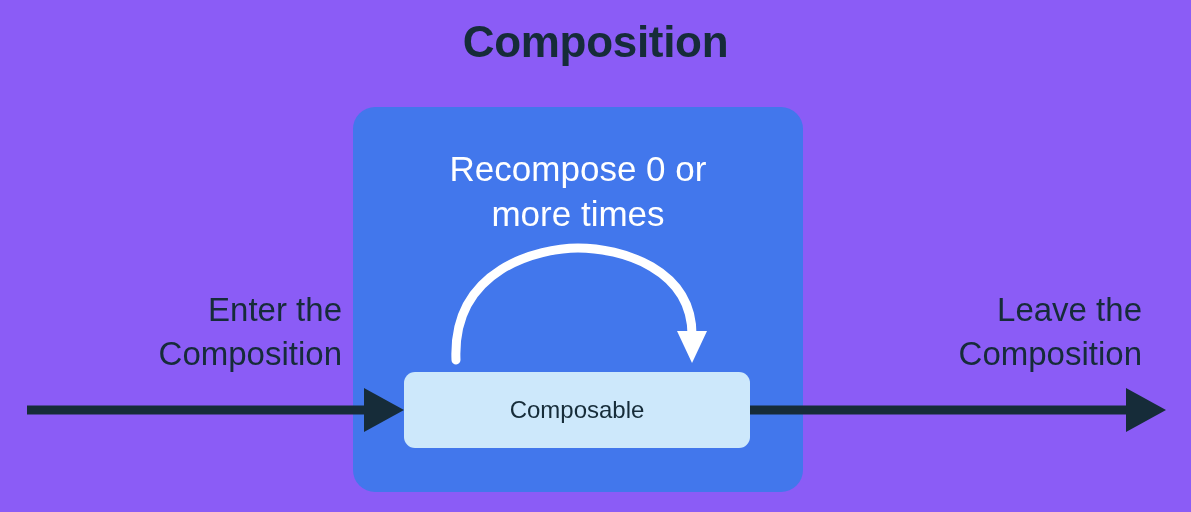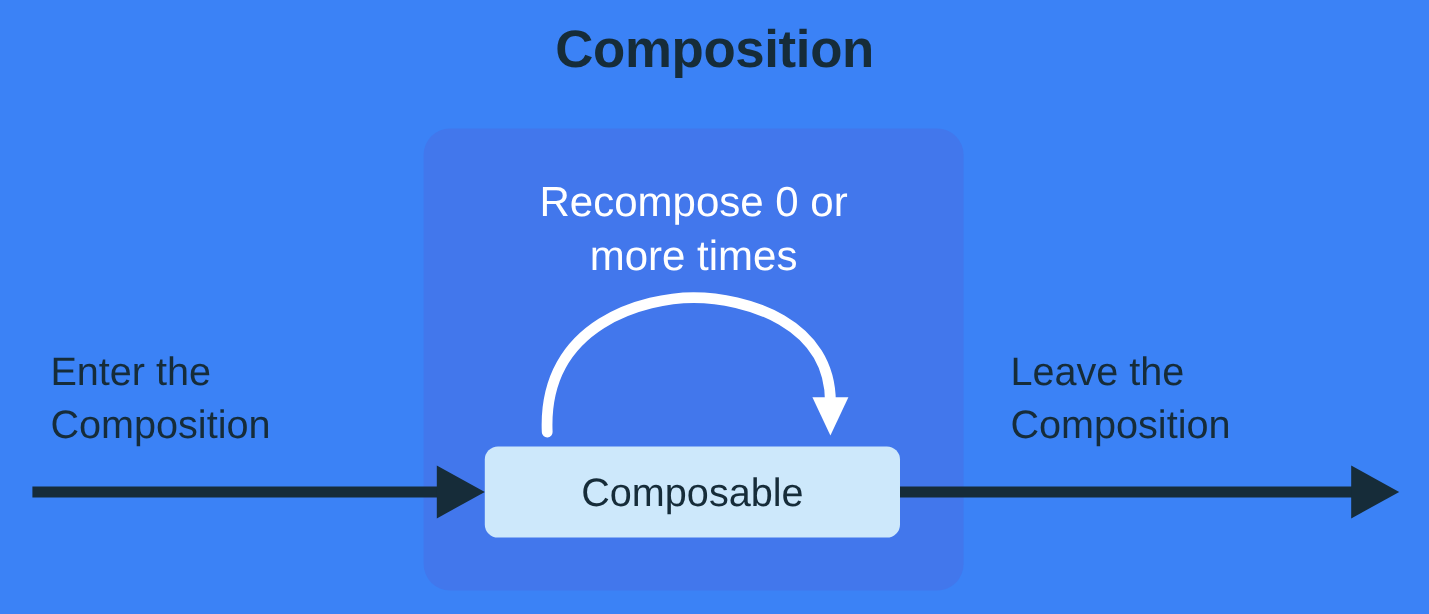--- a/index.html
+++ b/index.html
@@ -8,21 +8,21 @@
     padding: 0;
     background: #ffffff;
   }
   body {
     font-family: "Liberation Sans", "DejaVu Sans", sans-serif;
   }
   #diagram-root {
     position: relative;
     width: 1191px;
     height: 512px;
-    background: #3b82f6;
+    background: #8b5cf6;
     overflow: hidden;
   }
 
   
   #page-title {
     position: absolute;
     left: 0;
     top: 18px;
     width: 1191px;
     text-align: center;
@@ -69,29 +69,29 @@
   }
   #composable-label {
     position: absolute;
     left: 0;
     top: 0;
     width: 346px;
     height: 76px;
     display: flex;
     align-items: center;
     justify-content: center;
-    font-size: 33px;
+    font-size: 24px;
     color: #162c39;
     line-height: 1;
   }
 
   
   .side-caption {
     position: absolute;
-    text-align: left;
+    text-align: right;
     font-size: 33px;
     color: #162c39;
     line-height: 1.32;
     white-space: pre-line;
   }
   #enter-caption {
     left: 42px;
     top: 288px;
     width: 300px;
   }

